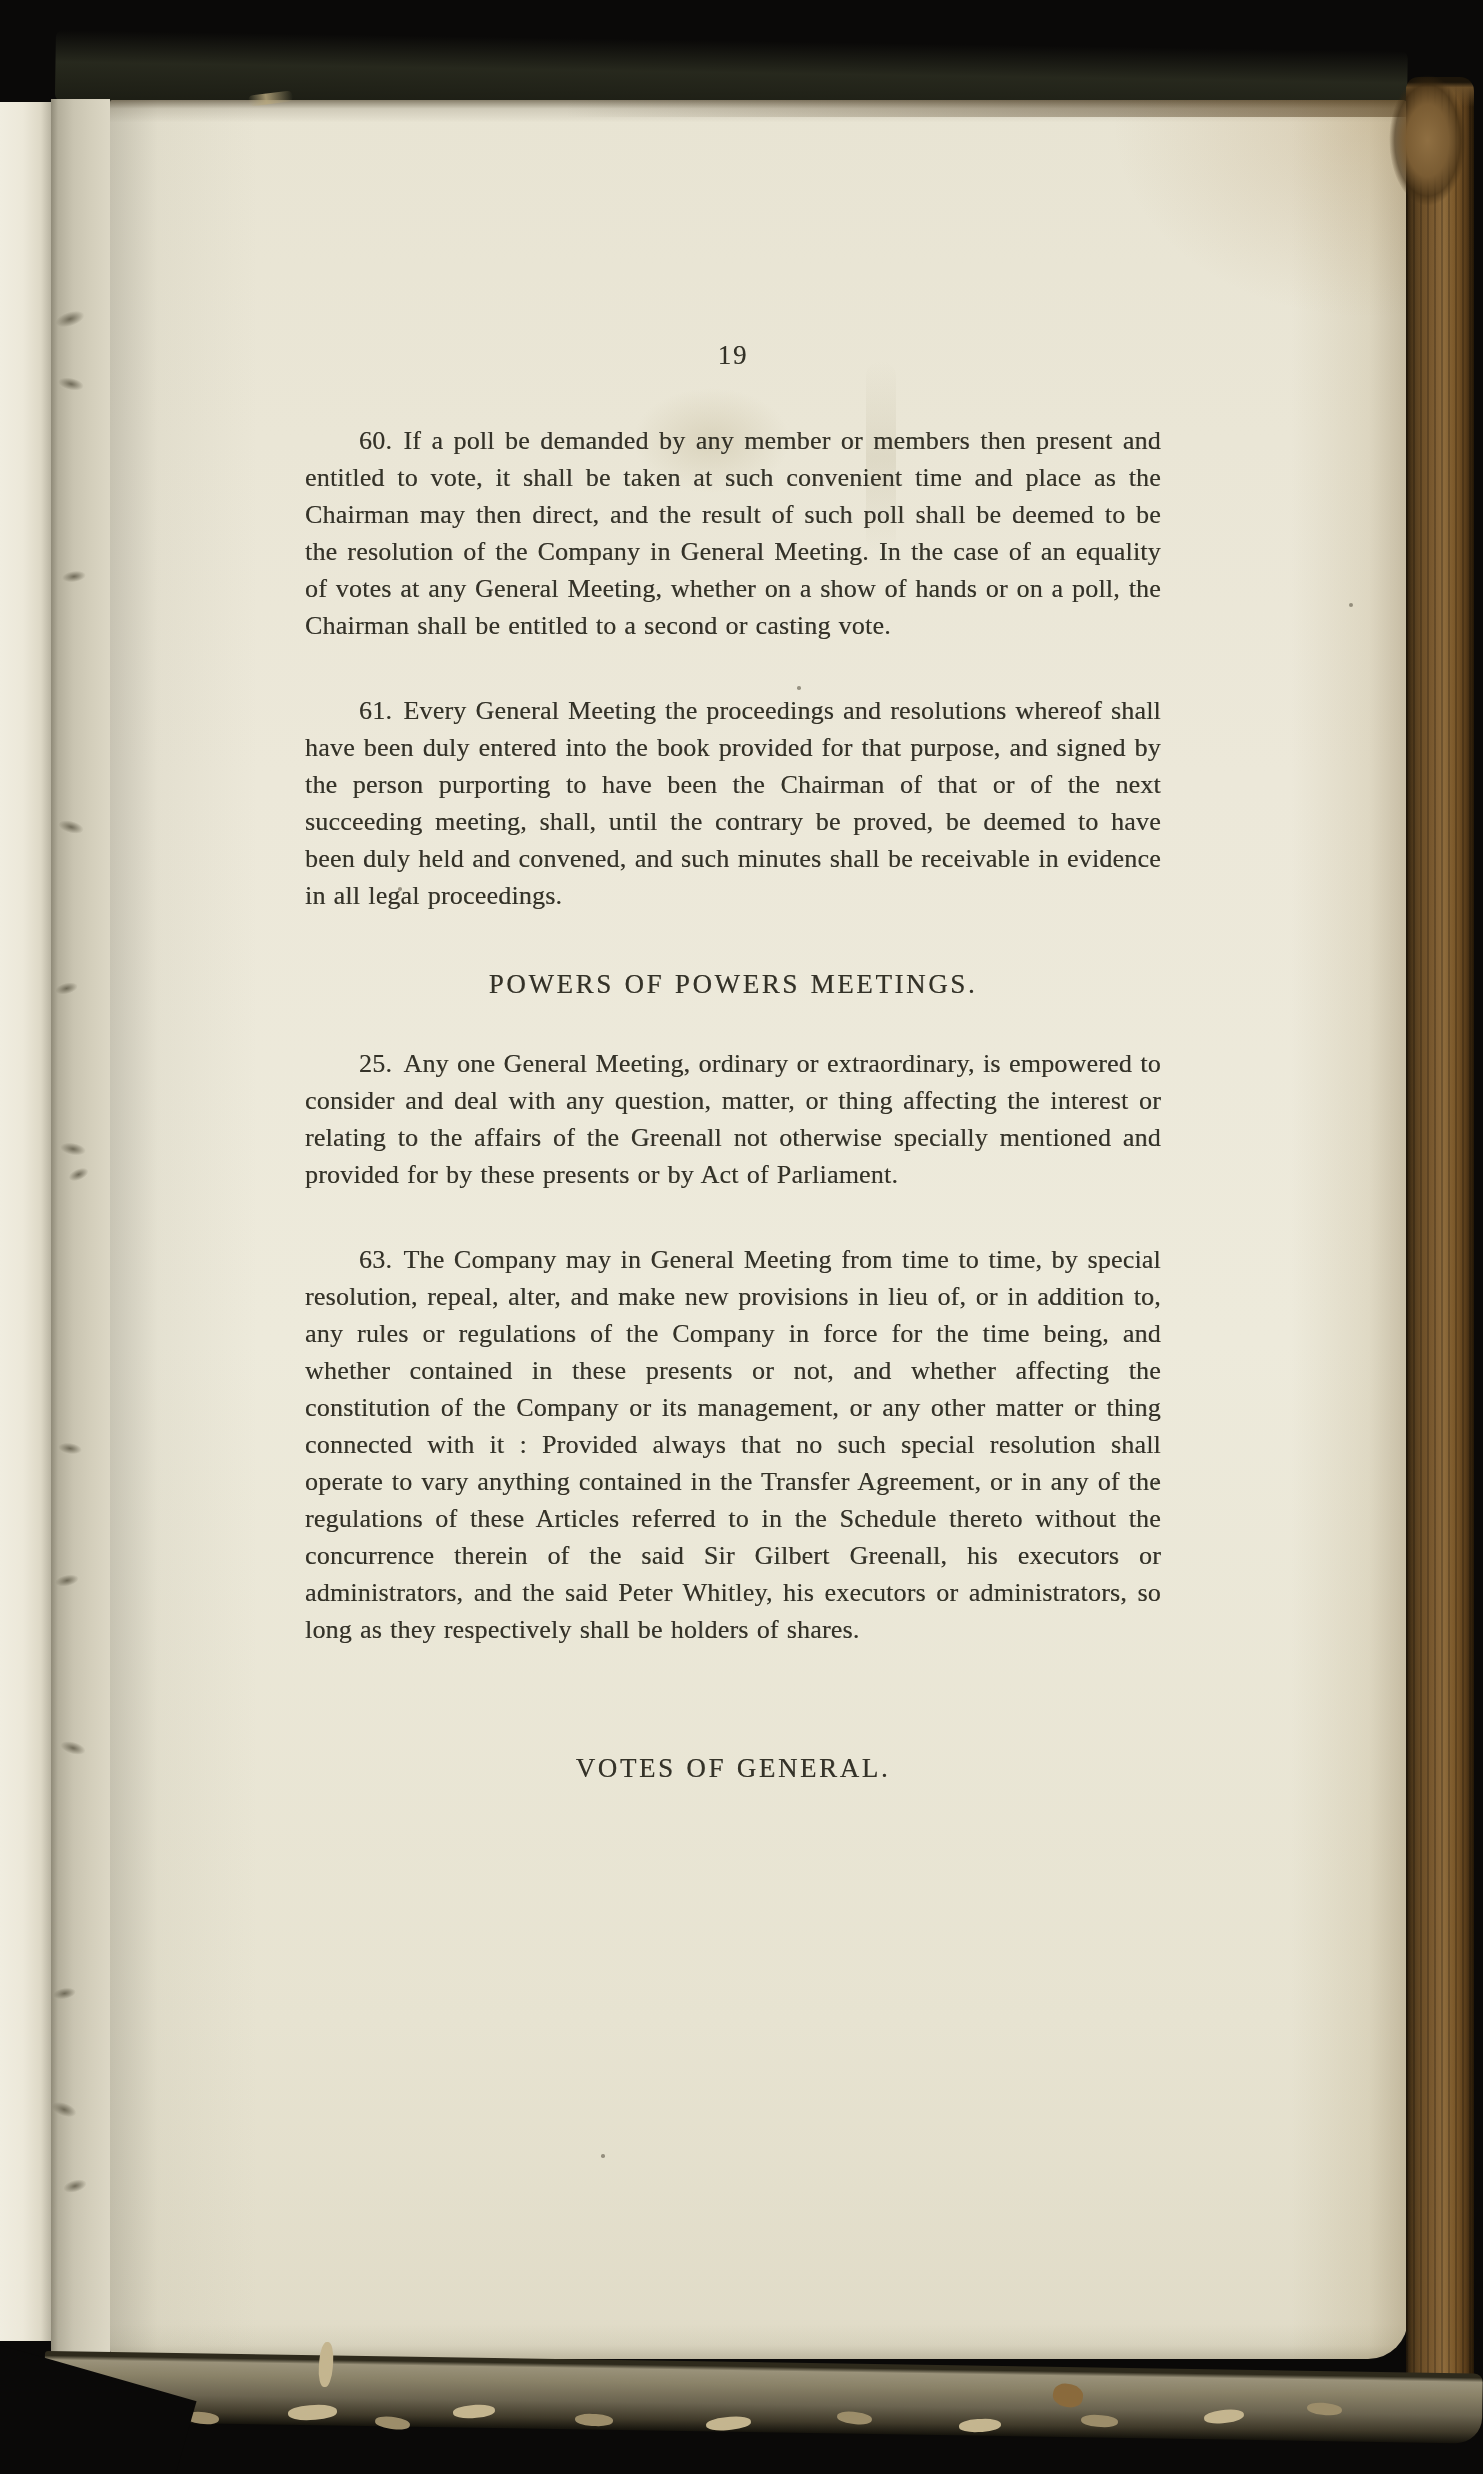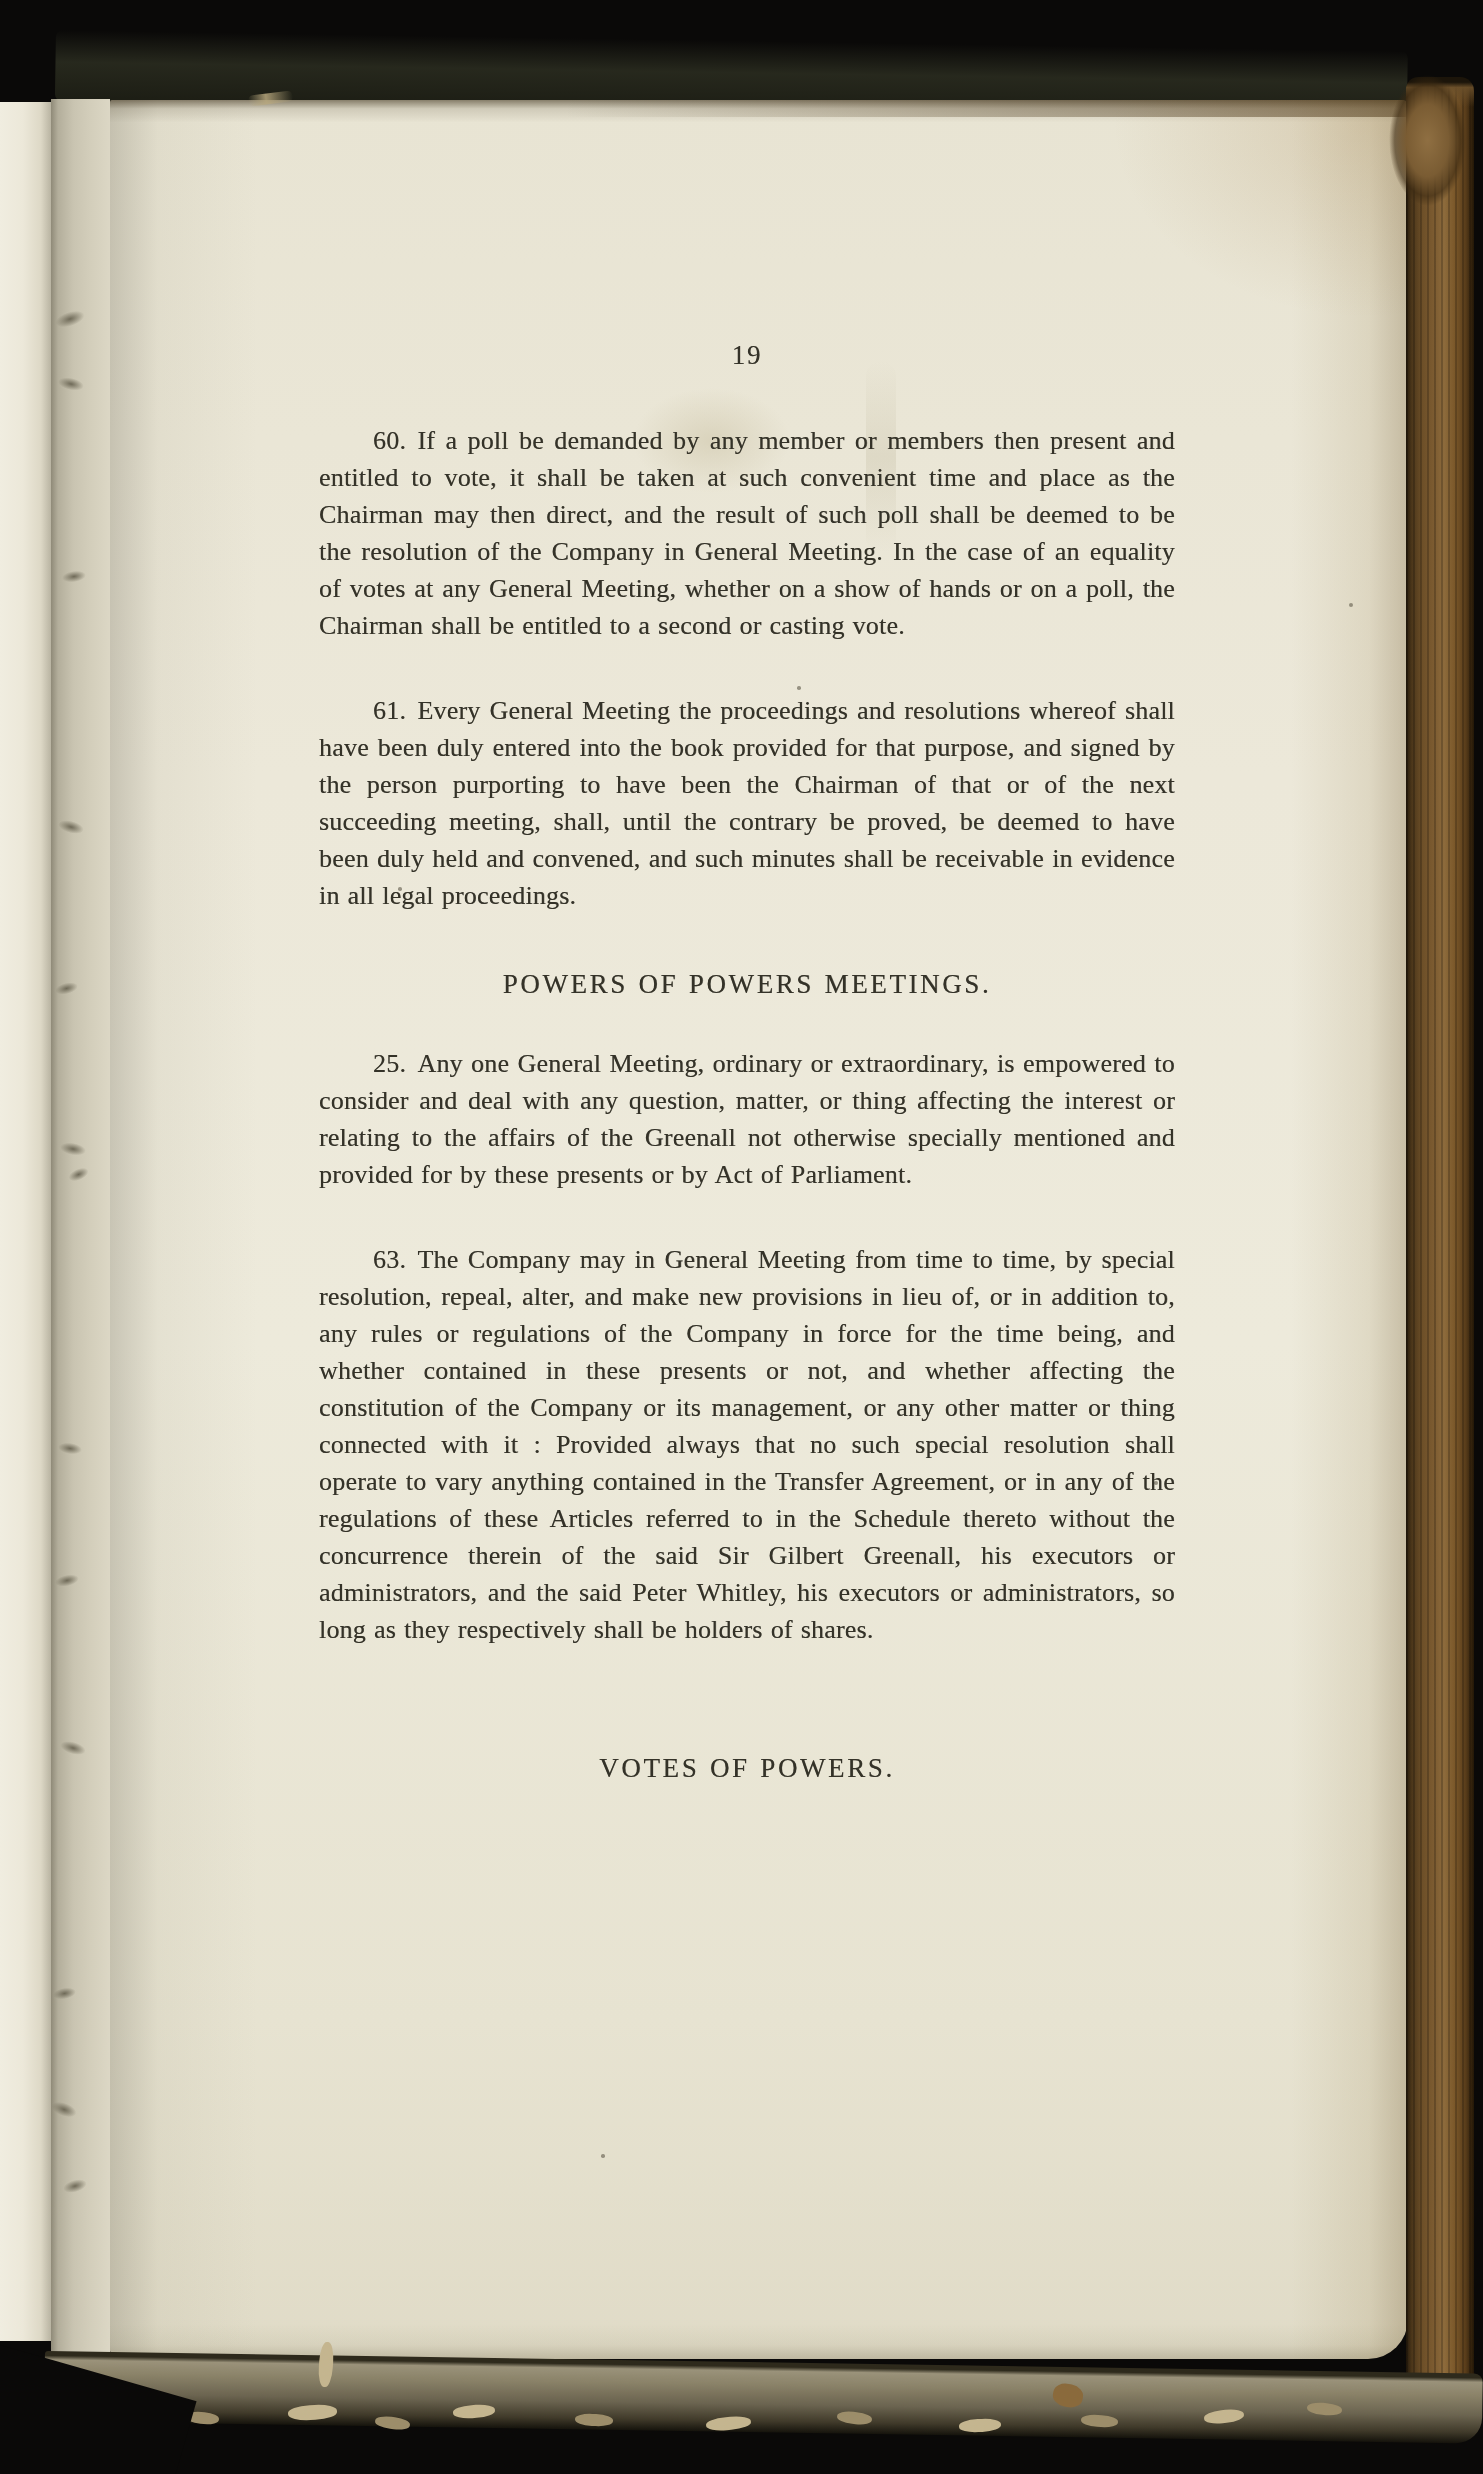--- a/index.html
+++ b/index.html
@@ -94,21 +94,21 @@
   .chip{position:absolute;border-radius:45%;background:#c4b58f;}
   .chip.d{background:#9c8d6a;}
   .chip.b{background:#8a6a3c;}
   .bl-wedge{
     position:absolute;left:-38px;top:2334px;width:244px;height:209px;
     background:#0a0908;transform:rotate(16deg);transform-origin:left top;
   }
 
   
   .textcol{
-    position:absolute;left:209px;top:237px;width:856px;
+    position:absolute;left:195px;top:237px;width:856px;
     color:#343228;font-size:26px;line-height:37px;
     text-shadow:0.3px 0.3px 0.3px rgba(50,48,40,.55);
     letter-spacing:0.2px;word-spacing:1.3px;font-family:Liberation Serif, serif;
   }
   .pageno{text-align:center;font-size:27px;letter-spacing:1.7px;}
   p.body{margin:0;text-align:justify;}
   p.cont{margin-top:15.7px;}
   p.sec{margin-top:48px;text-indent:54px;}
   p.sec.after-h{margin-top:42px;}
   .num{padding-right:11.3px;}
@@ -161,21 +161,21 @@
       <p class="body sec"><span class="num">60.</span><span>If a poll be demanded by any member or members then present and entitled to vote, it shall be taken at such convenient time and place as the Chairman may then direct, and the result of such poll shall be deemed to be the resolution of the Company in General Meeting. In the case of an equality of votes at any General Meeting, whether on a show of hands or on a poll, the Chairman shall be entitled to a second or casting vote.</span></p>
 
       <p class="body sec"><span class="num">61.</span><span>Every General Meeting the proceedings and resolutions whereof shall have been duly entered into the book provided for that purpose, and signed by the person purporting to have been the Chairman of that or of the next succeeding meeting, shall, until the contrary be proved, be deemed to have been duly held and convened, and such minutes shall be receivable in evidence in all legal proceedings.</span></p>
 
       <h2 class="heading">POWERS OF POWERS MEETINGS.</h2>
 
       <p class="body sec after-h"><span class="num">25.</span><span>Any one General Meeting, ordinary or extraordinary, is empowered to consider and deal with any question, matter, or thing affecting the interest or relating to the affairs of the Greenall not otherwise specially mentioned and provided for by these presents or by Act of Parliament.</span></p>
 
       <p class="body sec"><span class="num">63.</span><span>The Company may in General Meeting from time to time, by special resolution, repeal, alter, and make new provisions in lieu of, or in addition to, any rules or regulations of the Company in force for the time being, and whether contained in these presents or not, and whether affecting the constitution of the Company or its management, or any other matter or thing connected with it : Provided always that no such special resolution shall operate to vary anything contained in the Transfer Agreement, or in any of the regulations of these Articles referred to in the Schedule thereto without the concurrence therein of the said Sir Gilbert Greenall, his executors or administrators, and the said Peter Whitley, his executors or administrators, so long as they respectively shall be holders of shares.</span></p>
 
-      <h2 class="heading h2nd">VOTES OF POWERS.</h2>
+      <h2 class="heading h2nd">VOTES OF GENERAL.</h2>
 
     </div>
   </div>
 
   <div class="fore-edge"></div>
   <div class="fore-curl"></div>
 
   <div class="bottom-band"></div>
   <div class="chip" style="left:112px;top:2398px;width:38px;height:14px;transform:rotate(-6deg);"></div>
   <div class="chip d" style="left:186px;top:2412px;width:33px;height:12.2px;transform:rotate(5deg);"></div>

